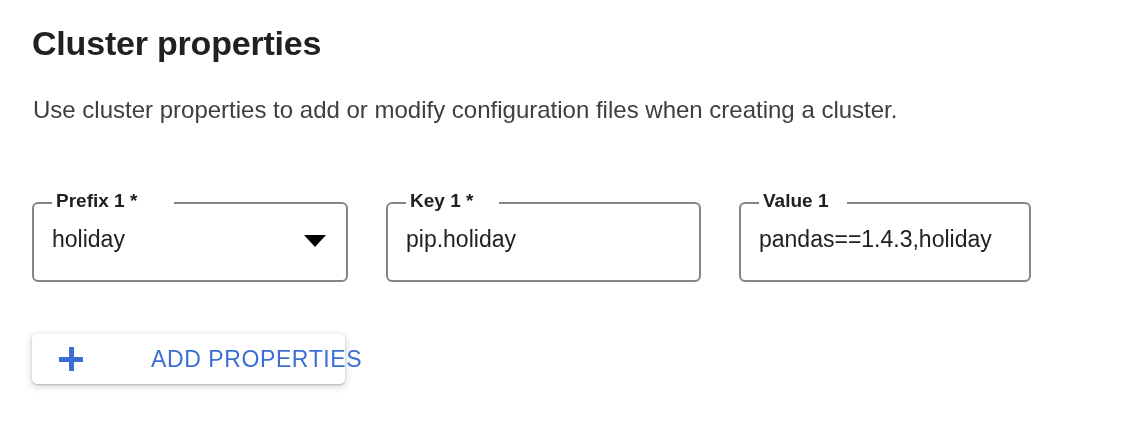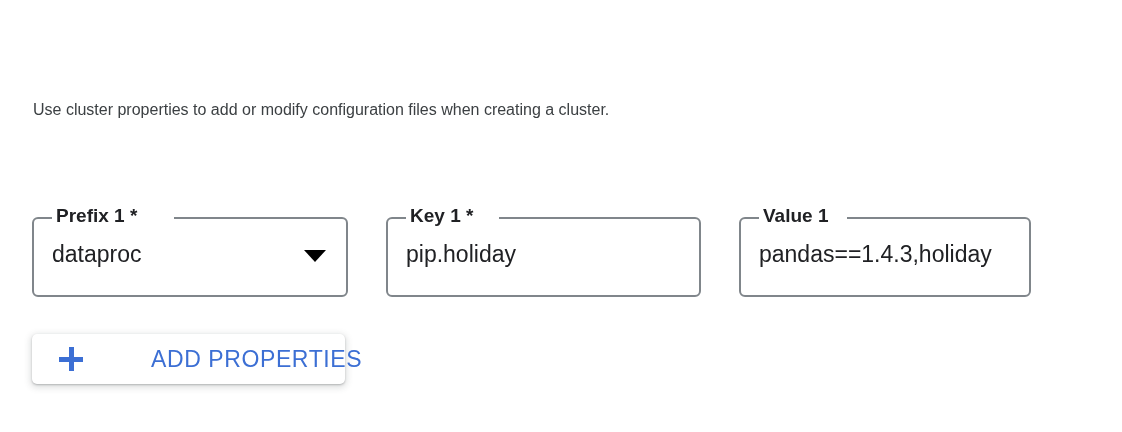--- a/index.html
+++ b/index.html
@@ -34,37 +34,37 @@
     font-weight: bold;
     letter-spacing: -0.2px;
     color: #202124;
     white-space: nowrap;
   }
 
   .page-description {
     position: absolute;
     left: 33px;
     top: 96px;
-    font-size: 16px;
+    font-size: 24px;
     line-height: 28px;
     font-weight: normal;
     color: #3c4043;
     white-space: nowrap;
   }
 
   
   .fields-row {
     position: absolute;
     left: 0;
     top: 0;
   }
 
   .field {
     position: absolute;
-    top: 217px;
+    top: 202px;
     height: 80px;
     box-sizing: border-box;
     text-decoration: underline;
   }
 
   .field .outline {
     position: absolute;
     left: 0;
     top: 0;
     right: 0;
@@ -198,30 +198,31 @@
     letter-spacing: 0.6px;
     color: #3c6fd4;
     white-space: nowrap;
   }
 </style>
 </head>
 <body>
 
 <div class="page">
 
+  <div class="page-title">Cluster properties</div>
 
   <div class="page-description">Use cluster properties to add or modify configuration files when creating a cluster.</div>
 
   <div class="fields-row">
 
     <div class="field field-prefix">
       <div class="outline"></div>
       <div class="notch"></div>
       <div class="field-label">Prefix 1 *</div>
-      <div class="field-value">dataproc</div>
+      <div class="field-value">holiday</div>
       <div class="select-arrow"></div>
     </div>
 
     <div class="field field-key">
       <div class="outline"></div>
       <div class="notch"></div>
       <div class="field-label">Key 1 *</div>
       <div class="field-value">pip.holiday</div>
     </div>
 

